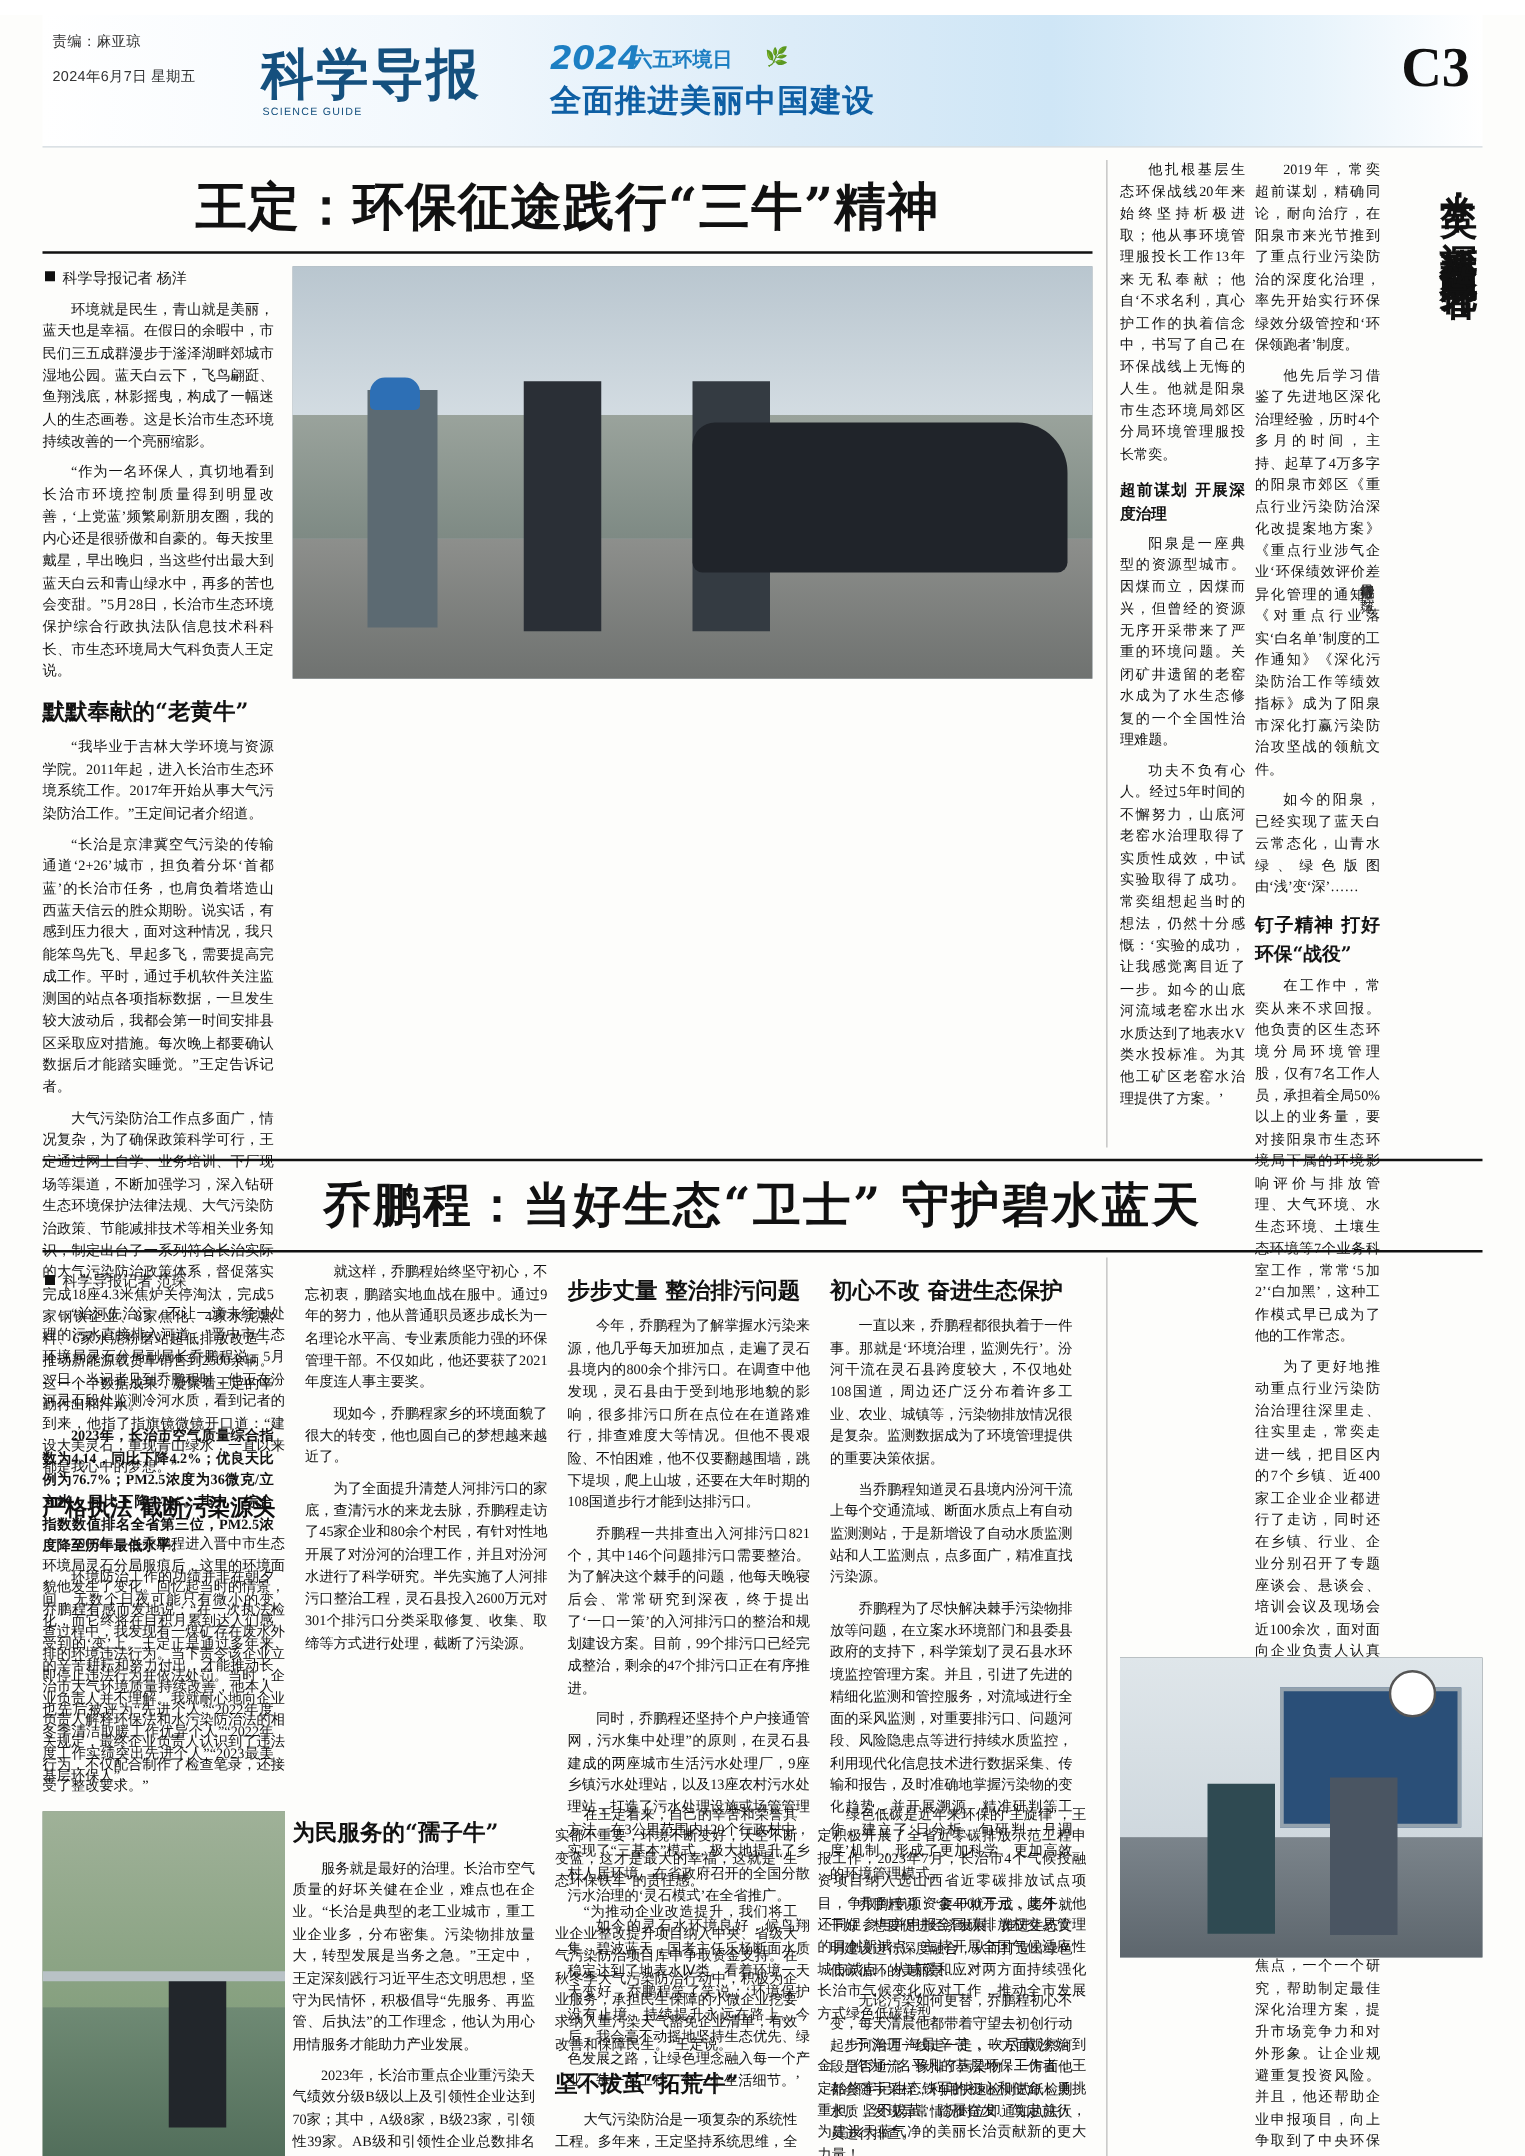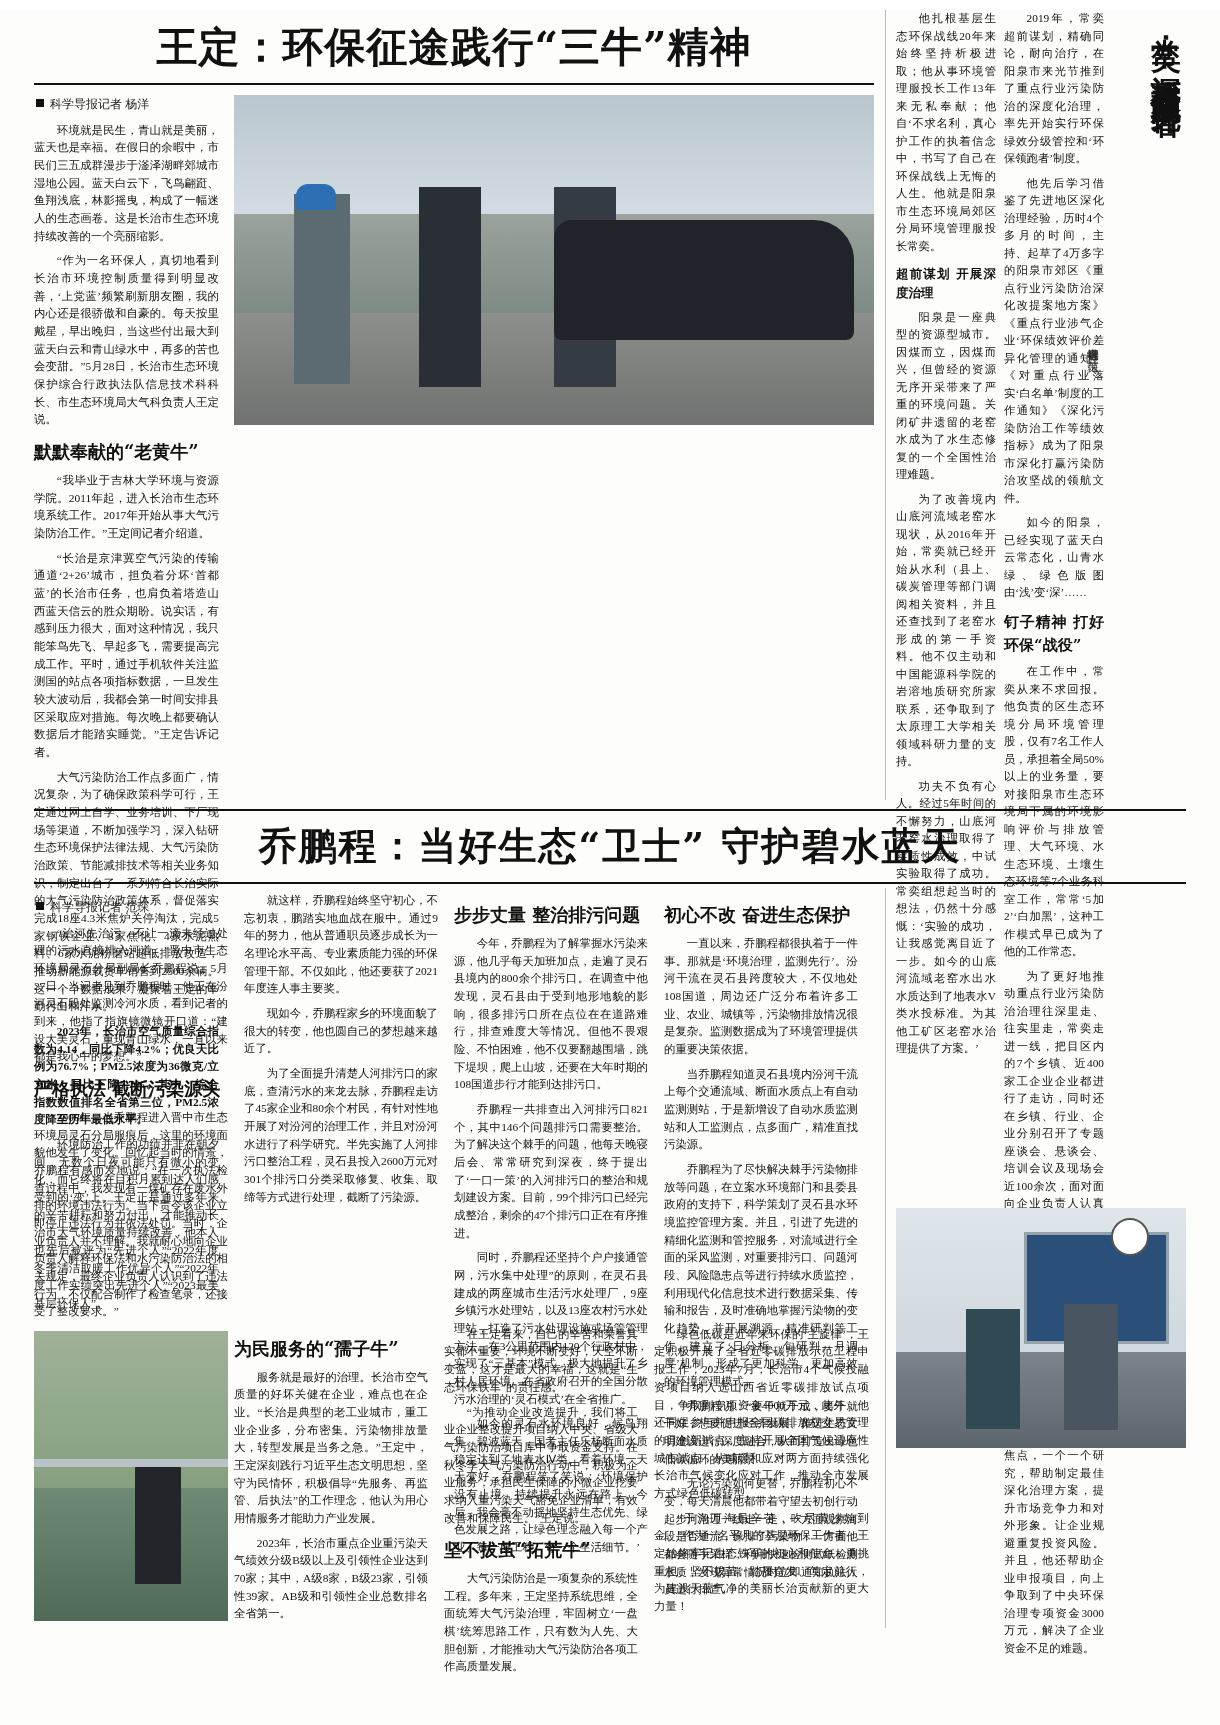--- a/index.html
+++ b/index.html
@@ -128,20 +128,33 @@
   .photo3 .wall{position:absolute;left:0;top:0;right:0;height:60%;background:linear-gradient(180deg,#dfe6ea,#cfd8de);}
   .photo3 .floor{position:absolute;left:0;bottom:0;right:0;height:40%;background:linear-gradient(180deg,#7b848b,#5d666d);}
   .photo3 .screen{position:absolute;left:44%;top:10%;width:48%;height:44%;background:#2a4f78;border:3px solid #94a2ad;}
   .photo3 .clock{position:absolute;left:74%;top:4%;width:34px;height:34px;border-radius:50%;background:#fff;border:2px solid #555;}
 </style>
 </head>
 <body>
 
 <div class="page">
 
+  <div class="masthead">
+    <div class="editor-line">责编：麻亚琼</div>
+    <div class="date-line">2024年6月7日   星期五</div>
+    <div class="logo-cn">科学导报</div>
+    <div class="logo-en">SCIENCE GUIDE</div>
+    <div class="envday">
+      <div class="year">2024</div>
+      <div class="sub">六五环境日</div>
+      <div class="leaf">🌿</div>
+      <div class="slogan">全面推进美丽中国建设</div>
+    </div>
+    <div class="pageno">C3</div>
+  </div>
 
   <div class="content">
 
     <div class="sec-top">
       <div class="vdiv"></div>
 
       <div class="col-left">
         <div class="headline1">王定：环保征途践行“三牛”精神</div>
         <div class="rule-h"></div>
 
@@ -197,21 +210,20 @@
         <div style="position:relative;height:790px;">
           <div style="position:absolute;right:0;top:4px;">
             <div class="vtitle">常奕：深耕环保领域的『先行者』</div>
           </div>
           <div style="position:absolute;right:86px;top:330px;writing-mode:vertical-rl;text-orientation:upright;font-size:11.5px;color:#333;height:140px;">科学导报记者 范琛</div>
 
           <div style="position:absolute;left:0;top:0;width:100px;font-size:11.3px;line-height:1.55;text-align:justify;">
             <p style="text-indent:2em;margin:0 0 7px 0;">他扎根基层生态环保战线20年来始终坚持析极进取；他从事环境管理服投长工作13年来无私奉献；他自‘不求名利，真心护工作的执着信念中，书写了自己在环保战线上无悔的人生。他就是阳泉市生态环境局郊区分局环境管理服投长常奕。</p>
             <div class="sub-h" style="font-size:12.5px;">超前谋划 开展深度治理</div>
             <p style="text-indent:2em;margin:0 0 7px 0;">阳泉是一座典型的资源型城市。因煤而立，因煤而兴，但曾经的资源无序开采带来了严重的环境问题。关闭矿井遗留的老窑水成为了水生态修复的一个全国性治理难题。</p>
-            <p style="text-indent:2em;margin:0 0 7px 0;">为了改善境内山底河流域老窑水现状，从2016年开始，常奕就已经开始从水利（县上、碳炭管理等部门调阅相关资料，并且还查找到了老窑水形成的第一手资料。他不仅主动和中国能源科学院的岩溶地质研究所家联系，还争取到了太原理工大学相关领域科研力量的支持。</p>
             <p style="text-indent:2em;margin:0 0 7px 0;">功夫不负有心人。经过5年时间的不懈努力，山底河老窑水治理取得了实质性成效，中试实验取得了成功。常奕组想起当时的想法，仍然十分感慨：‘实验的成功，让我感觉离目近了一步。如今的山底河流域老窑水出水水质达到了地表水V类水投标准。为其他工矿区老窑水治理提供了方案。’</p>
           </div>
           <div style="position:absolute;left:108px;top:0;width:100px;font-size:11.3px;line-height:1.55;text-align:justify;">
             <p style="text-indent:2em;margin:0 0 7px 0;">2019年，常奕超前谋划，精确同论，耐向治疗，在阳泉市来光节推到了重点行业污染防治的深度化治理，率先开始实行环保绿效分级管控和‘环保领跑者’制度。</p>
             <p style="text-indent:2em;margin:0 0 7px 0;">他先后学习借鉴了先进地区深化治理经验，历时4个多月的时间，主持、起草了4万多字的阳泉市郊区《重点行业污染防治深化改提案地方案》《重点行业涉气企业‘环保绩效评价差异化管理的通知》《对重点行业落实‘白名单’制度的工作通知》《深化污染防治工作等绩效指标》成为了阳泉市深化打赢污染防治攻坚战的领航文件。</p>
             <p style="text-indent:2em;margin:0 0 7px 0;">如今的阳泉，已经实现了蓝天白云常态化，山青水绿、绿色版图由‘浅’变‘深’……</p>
             <div class="sub-h" style="font-size:15px;">钉子精神 打好环保“战役”</div>
             <p style="text-indent:2em;margin:0 0 7px 0;">在工作中，常奕从来不求回报。他负责的区生态环境分局环境管理股，仅有7名工作人员，承担着全局50%以上的业务量，要对接阳泉市生态环境局下属的环境影响评价与排放管理、大气环境、水生态环境、土壤生态环境等7个业务科室工作，常常‘5加2’‘白加黑’，这种工作模式早已成为了他的工作常态。</p>
             <p style="text-indent:2em;margin:0 0 7px 0;">为了更好地推动重点行业污染防治治理往深里走、往实里走，常奕走进一线，把目区内的7个乡镇、近400家工企业企业都进行了走访，同时还在乡镇、行业、企业分别召开了专题座谈会、悬谈会、培训会议及现场会近100余次，面对面向企业负责人认真解读污染防治深化治理的政策依据和方法路径。</p>
             <p style="text-indent:2em;margin:0 0 7px 0;">此外，他还在年回厂内内，与山西大学环保专家团队，媒绿解材料合审材料设计，工业窑炉尾气超低排放收造工艺名叮‘容’锐环境综合服务治理工作，针对企业关注的重点、难点和焦点，一个一个研究，帮助制定最佳深化治理方案，提升市场竞争力和对外形象。让企业规避重复投资风险。并且，他还帮助企业申报项目，向上争取到了中央环保治理专项资金3000万元，解决了企业资金不足的难题。</p>

